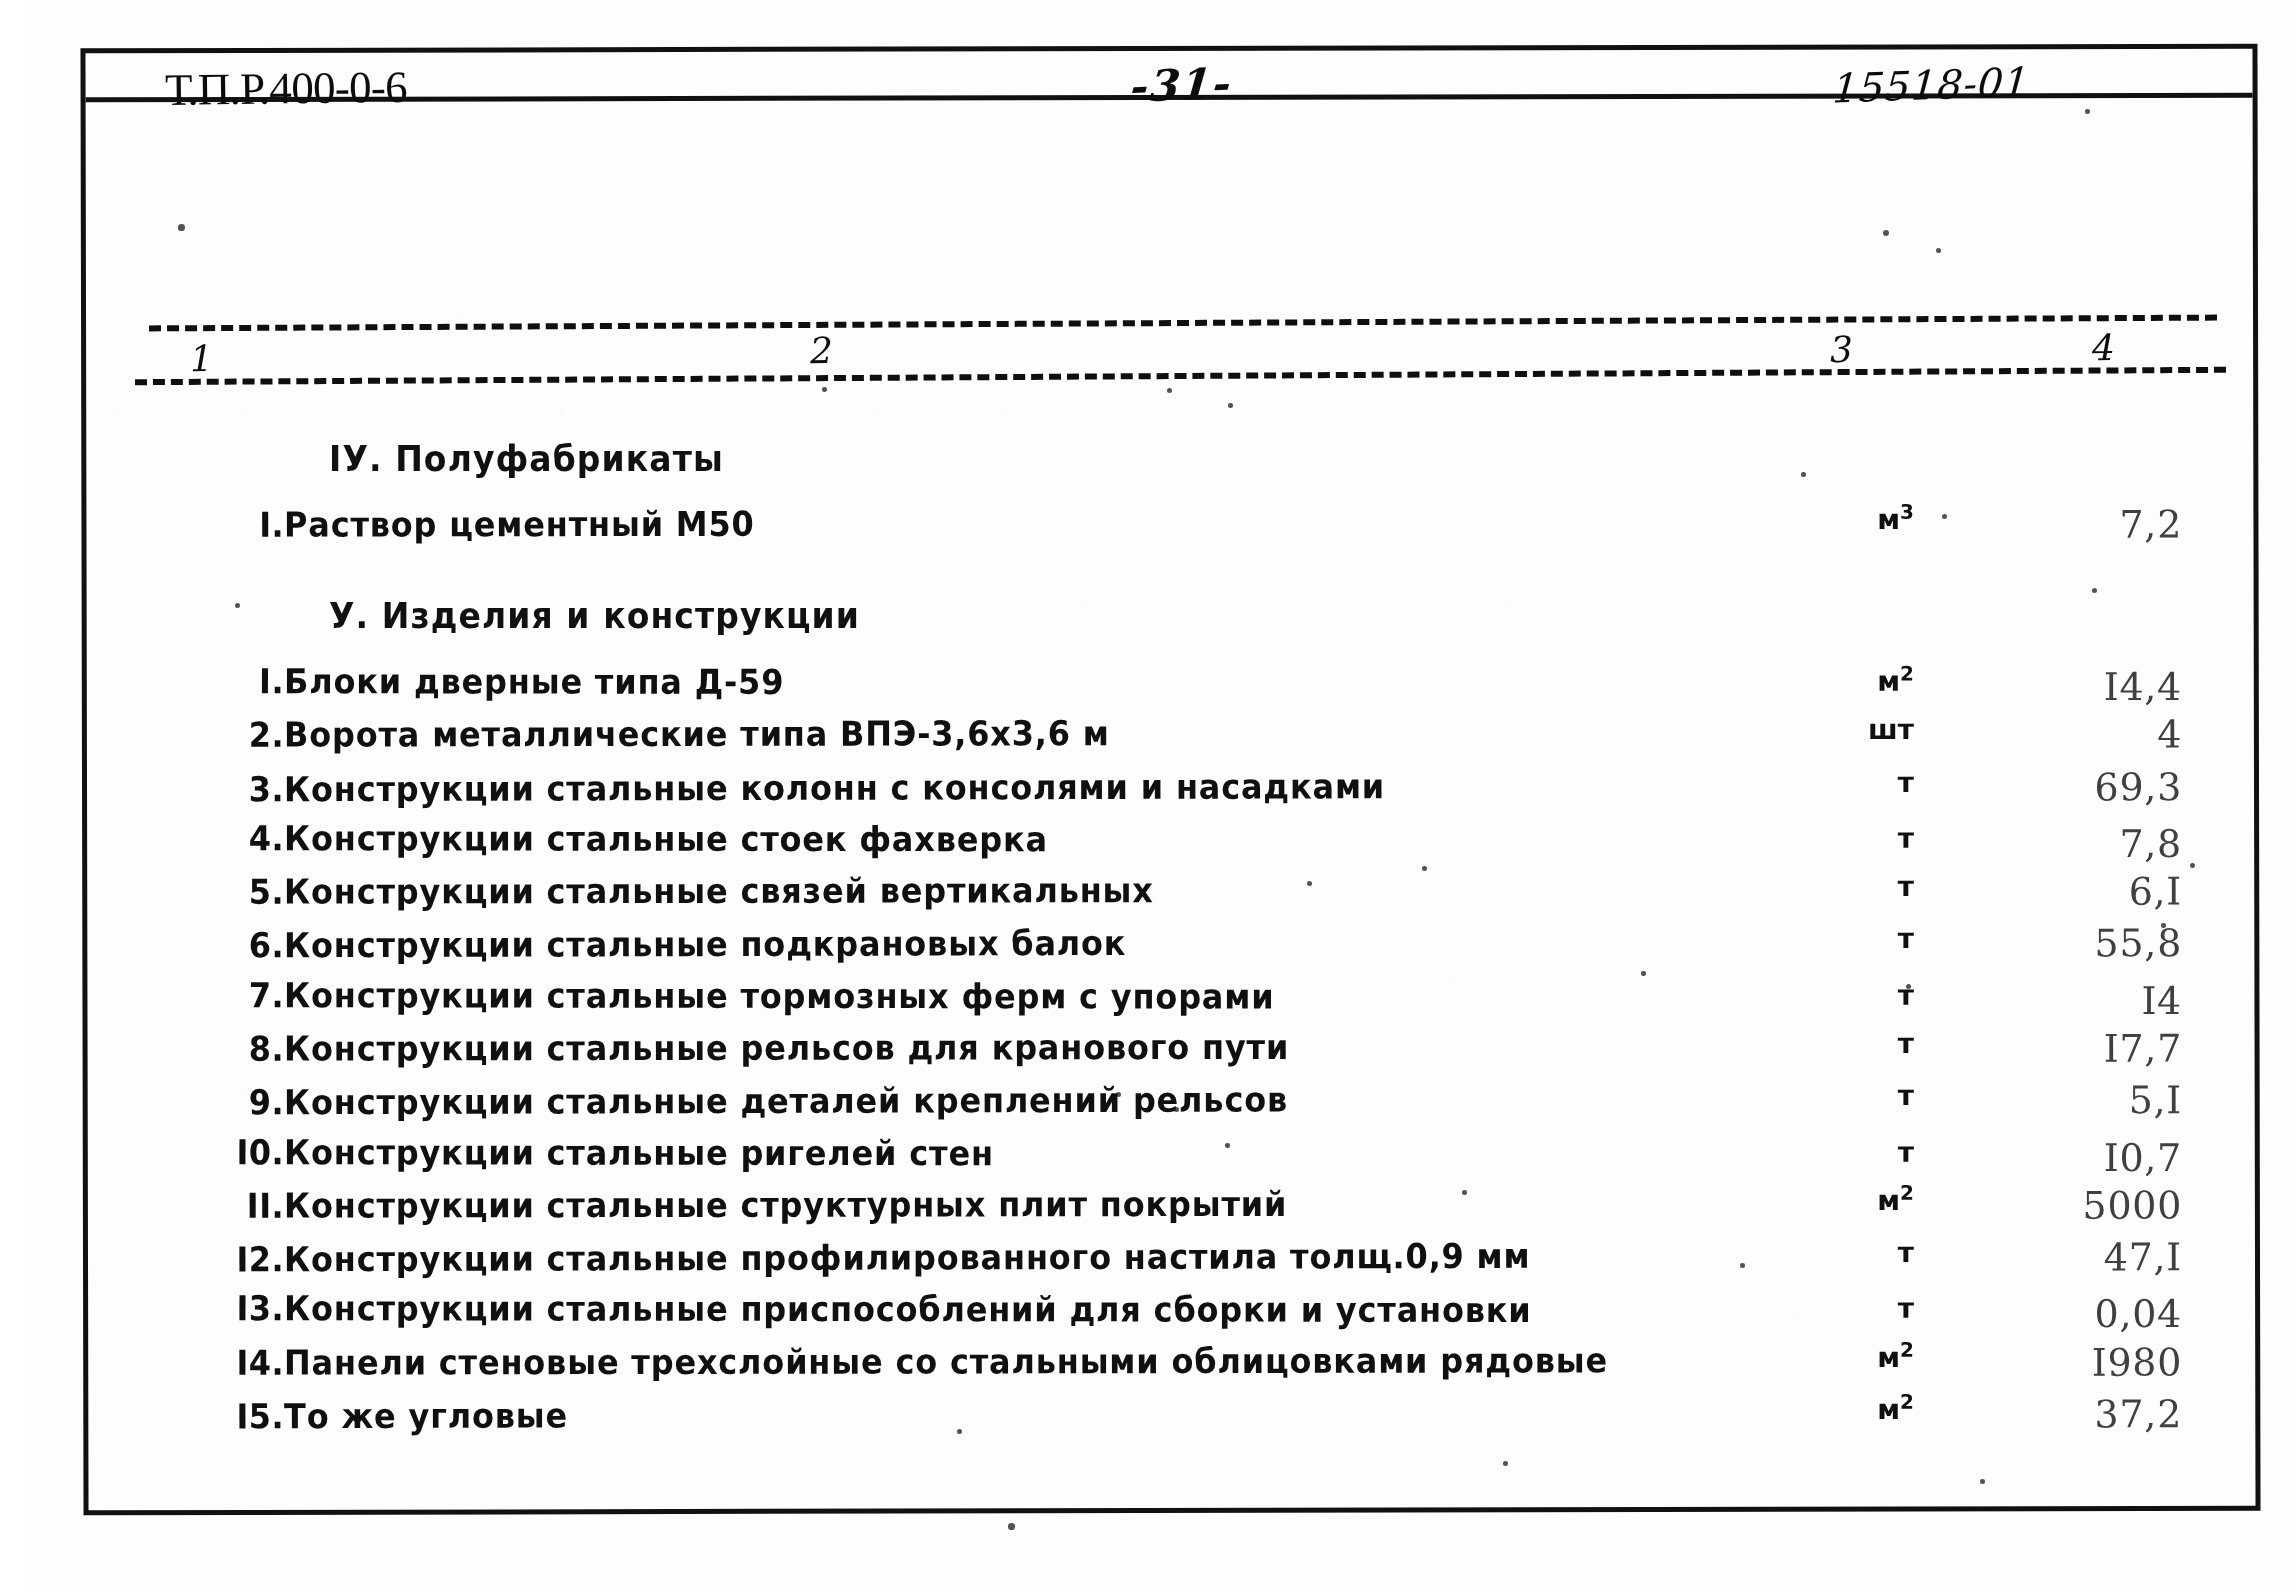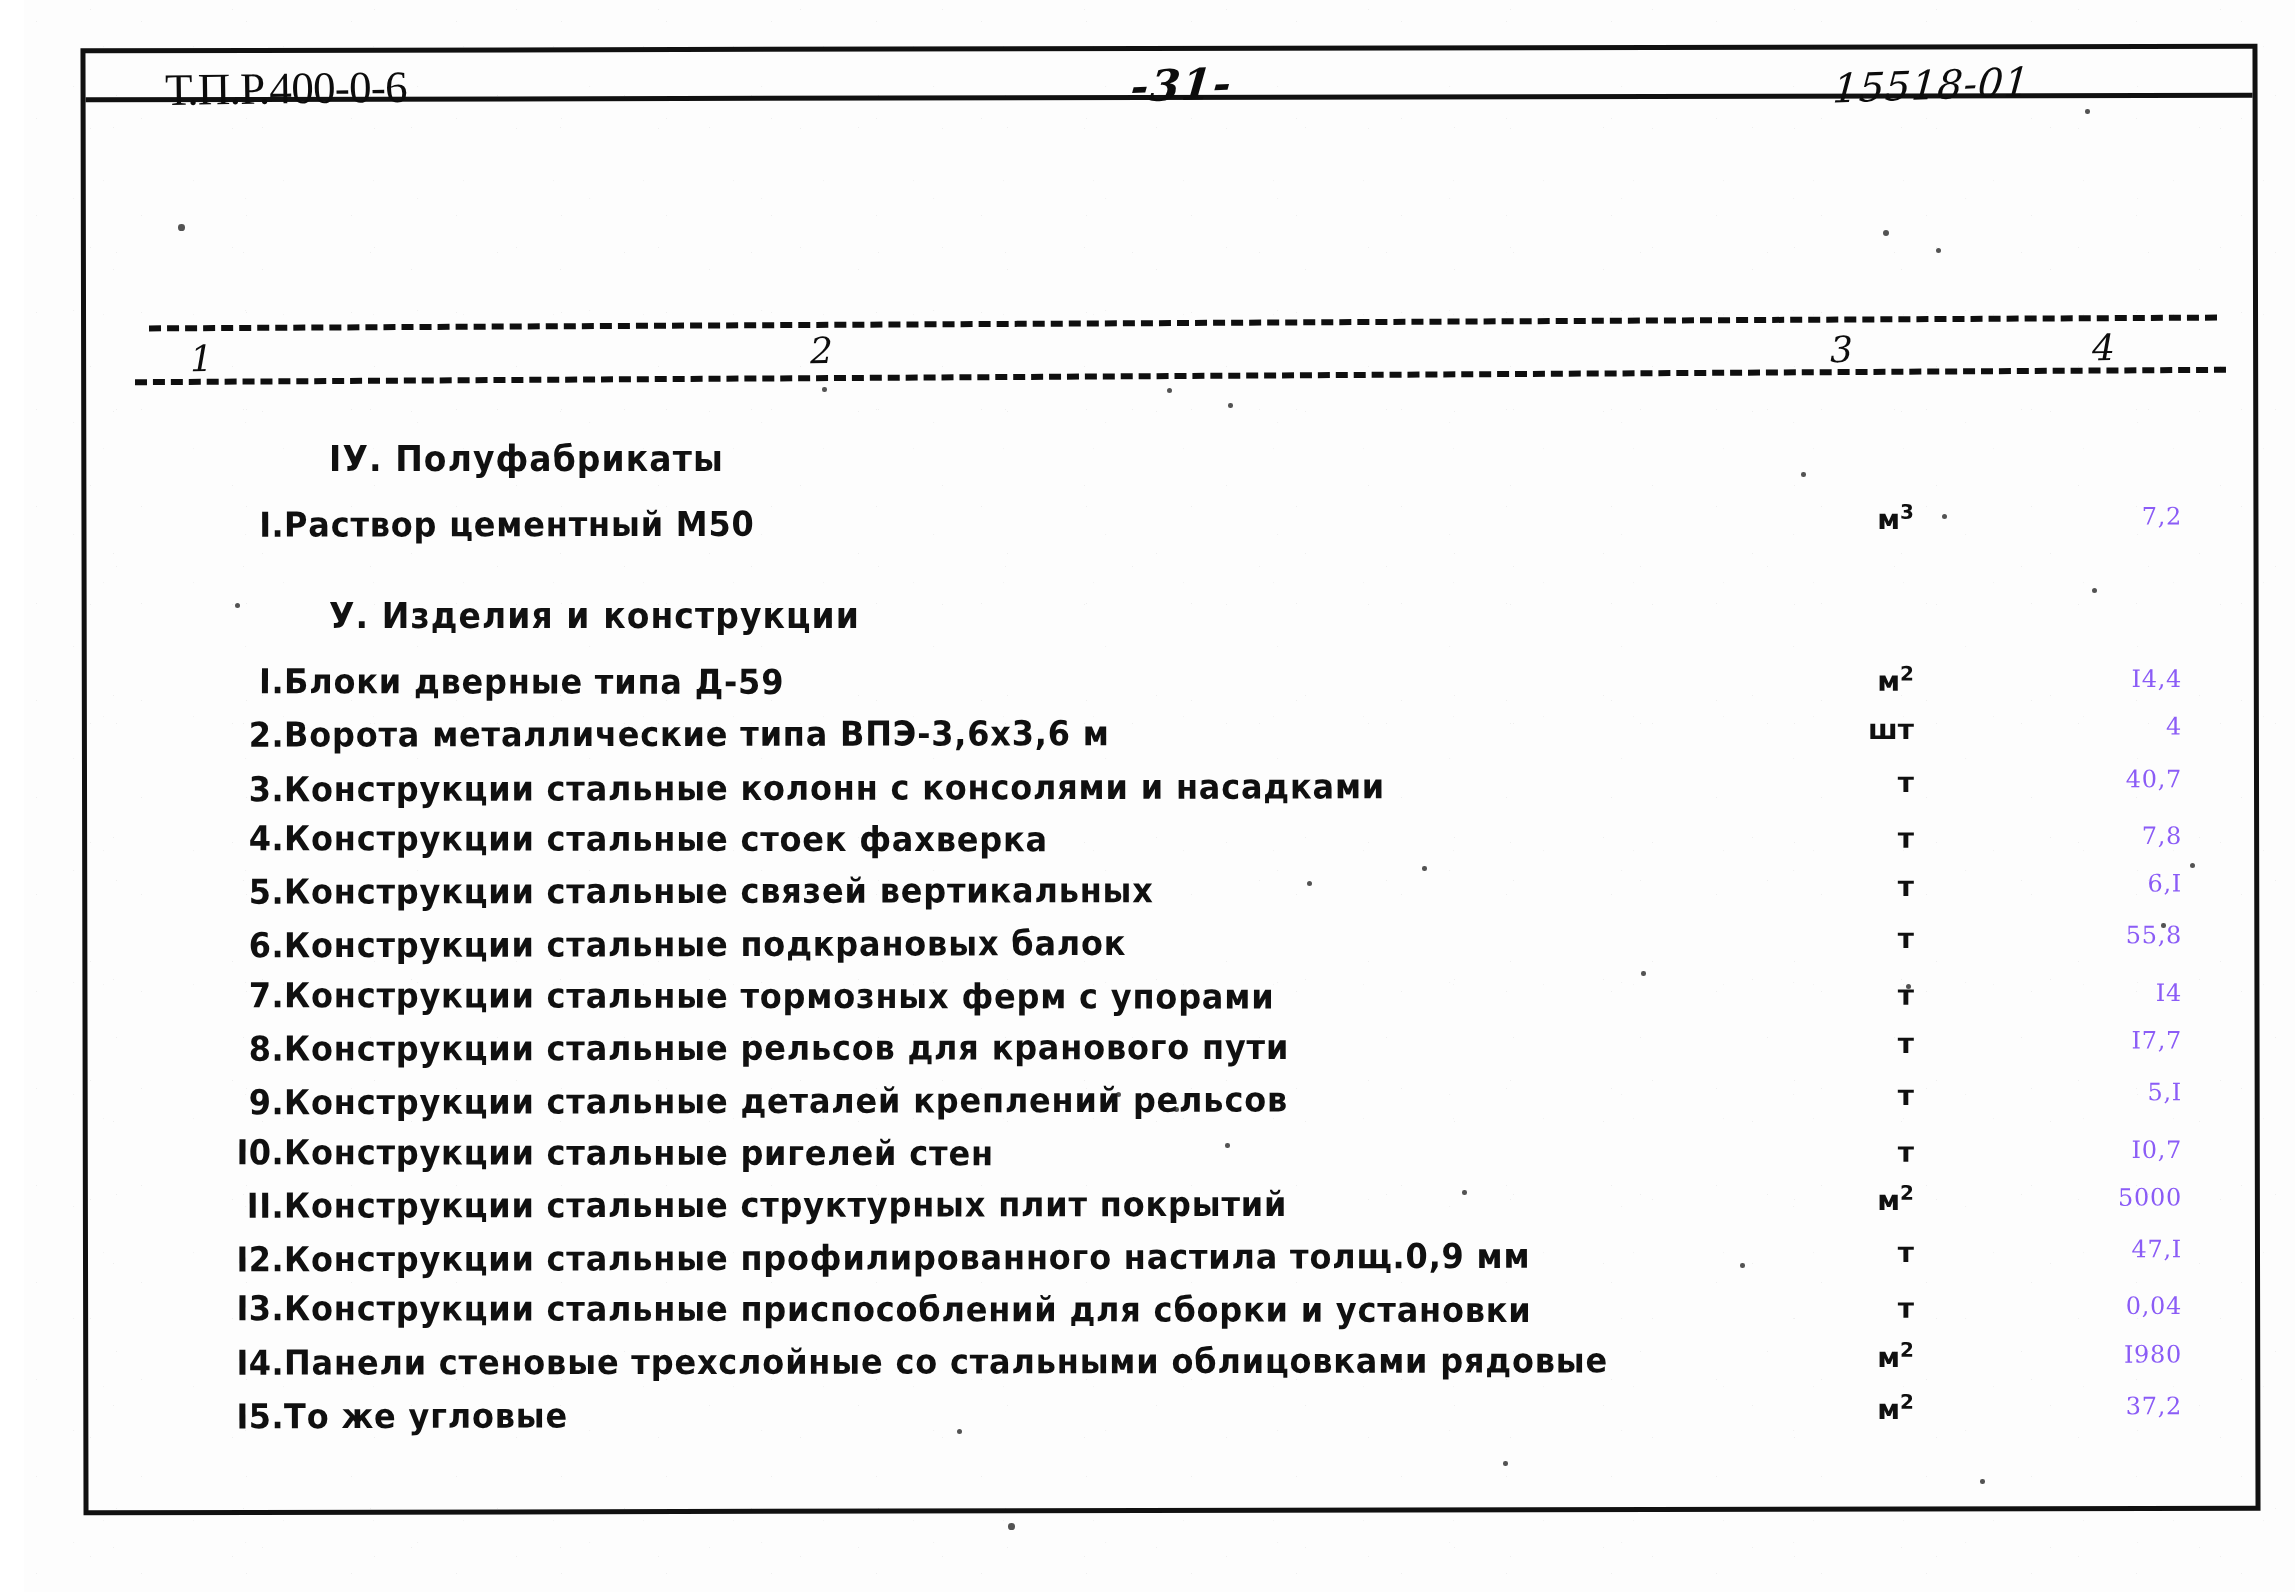--- a/index.html
+++ b/index.html
@@ -201,23 +201,23 @@
     font-weight: bold;
     vertical-align: super;
     line-height: 0;
   }
   .t-val {
     position: absolute;
     left: 1956px;
     width: 202px;
     text-align: right;
     font-family: "DejaVu Serif", "Liberation Serif", serif;
-    font-size: 24px;
+    font-size: 38px;
     letter-spacing: 0.7px;
-    color: #8b5cf6;
+    color: #404040;
     white-space: nowrap;
   }
 
   
   .jit-a { transform: translateY(-0.7px) rotate(-0.10deg); }
   .jit-b { transform: translateY(0.7px)  rotate(0.08deg); }
   .jit-c { transform: translateY(0px)  rotate(-0.16deg); }
 
   
   .speck {
@@ -274,21 +274,21 @@
       <span class="t-num">2.</span>
       <span class="t-name">Ворота металлические типа ВПЭ-3,6х3,6 м</span>
       <span class="t-unit"><span>шт</span><sup></sup></span>
       <span class="t-val">4</span>
     </div>
 
     <div class="t-row jit-c" style="top:768px;">
       <span class="t-num">3.</span>
       <span class="t-name">Конструкции стальные колонн с консолями и насадками</span>
       <span class="t-unit"><span>т</span><sup></sup></span>
-      <span class="t-val">40,7</span>
+      <span class="t-val">69,3</span>
     </div>
 
     <div class="t-row jit-b" style="top:820px;">
       <span class="t-num">4.</span>
       <span class="t-name">Конструкции стальные стоек фахверка</span>
       <span class="t-unit"><span>т</span><sup></sup></span>
       <span class="t-val">7,8</span>
     </div>
 
     <div class="t-row jit-a" style="top:872px;">

